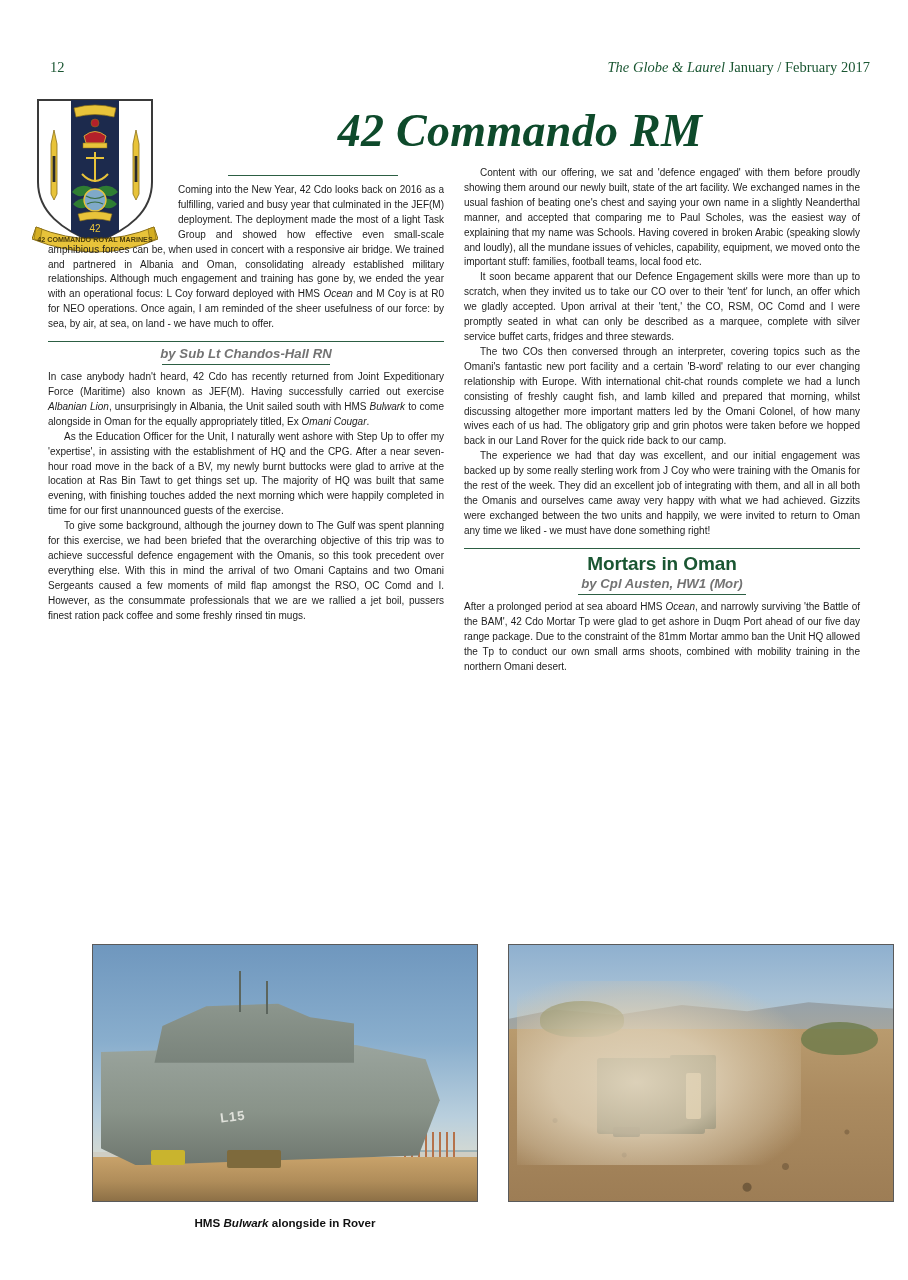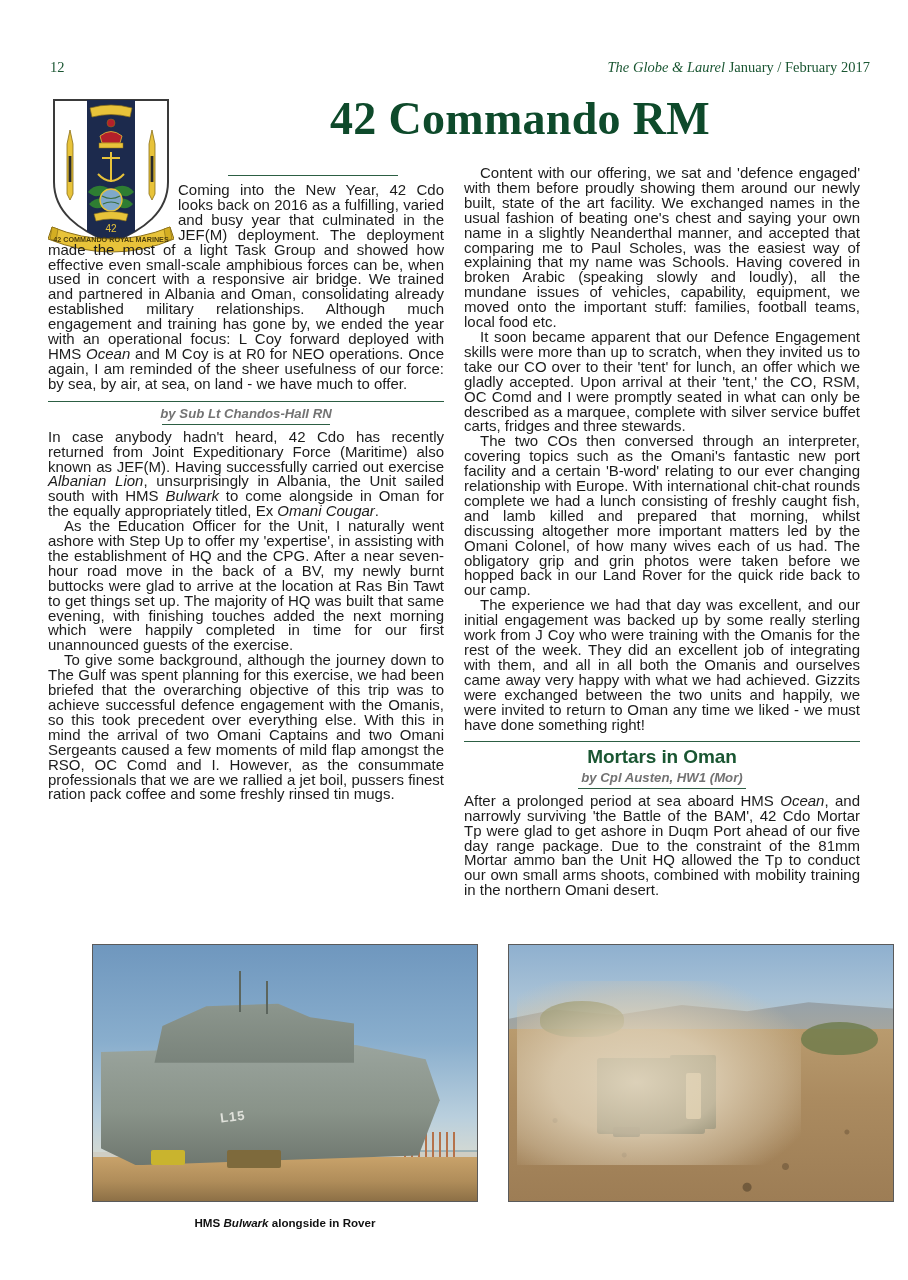--- a/index.html
+++ b/index.html
@@ -43,32 +43,33 @@
   
   .title-block {
     position: absolute;
     left: 180px;
     top: 95px;
     width: 680px;
     text-align: center;
   }
   .article-title {
     font-family: "Liberation Serif", serif;
+    font-style: italic;
     font-weight: bold;
     font-size: 46px;
     color: #0e4a2b;
     letter-spacing: 0.3px;
-    margin: 0;
+    margin: 12px;
     line-height: 1.05;
   }
 
   
   .crest {
     position: absolute;
-    left: 48px;
+    left: 32px;
     top: 96px;
     width: 126px;
     height: 165px;
   }
 
   
   .col {
     position: absolute;
     width: 396px;
     top: 166px;
@@ -94,21 +95,21 @@
   .rule-short {
     border-top: 1px solid #2c5e43;
     width: 170px;
     margin: 9px 0 7px auto;
     margin-right: 46px;
   }
 
   p.body {
     margin: 0;
     font-family: "Liberation Sans", sans-serif;
-    font-size: 15px;
+    font-size: 10px;
     line-height: 14.9px;
     color: #1c1c1c;
     text-align: justify;
     text-justify: inter-word;
     hyphens: manual;
   }
   p.body + p.body { text-indent: 16px; }
   p.indent { text-indent: 16px; }
 
   .drop-wrap {

